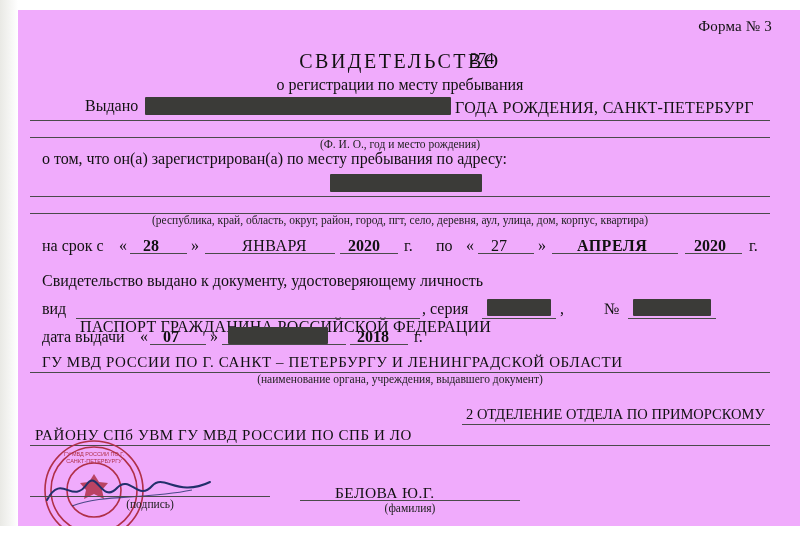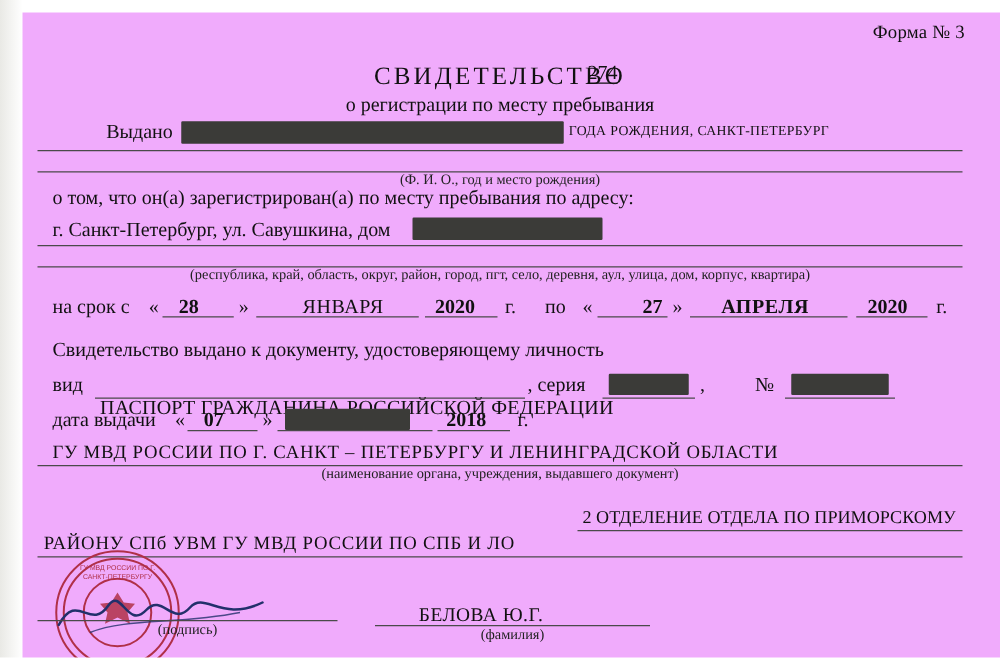--- a/index.html
+++ b/index.html
@@ -137,46 +137,45 @@
   <div class="form-no">Форма № 3</div>
 
   <div class="title">
     <span class="main">СВИДЕТЕЛЬСТВО</span>
   </div>
   <div class="title-num">274</div>
   <div class="subtitle">о регистрации по месту пребывания</div>
 
   <div class="row" style="top:97px; left:85px;">Выдано</div>
   <div class="redact" style="position:absolute; top:97px; left:145px; width:306px; height:18px;"></div>
-  <div class="row" style="top:99px; left:455px; font-size:11px; letter-spacing:0.3px;">ГОДА РОЖДЕНИЯ, САНКТ-ПЕТЕРБУРГ</div>
+  <div class="row" style="top:99px; left:455px; font-size:16px; letter-spacing:0.3px;">ГОДА РОЖДЕНИЯ, САНКТ-ПЕТЕРБУРГ</div>
   <div class="line" style="top:120px; left:30px; width:740px;"></div>
   <div class="line" style="top:137px; left:30px; width:740px;"></div>
   <div class="caption" style="top:138px;">(Ф. И. О., год и место рождения)</div>
 
   <div class="row" style="top:150px; left:42px;">о том, что он(а) зарегистрирован(а) по месту пребывания по адресу:</div>
 
-  <div class="row" style="top:176px; left:42px;">г. Санкт-Петербург, ул. Савушкина, дом</div>
   <div class="redact" style="position:absolute; top:174px; left:330px; width:152px; height:18px;"></div>
   <div class="line" style="top:196px; left:30px; width:740px;"></div>
   <div class="line" style="top:213px; left:30px; width:740px;"></div>
   <div class="caption" style="top:214px;">(республика, край, область, округ, район, город, пгт, село, деревня, аул, улица, дом, корпус, квартира)</div>
 
   <div class="row" style="top:237px; left:42px;">на срок с</div>
   <div class="row" style="top:237px; left:119px;">«</div>
   <div class="row" style="top:237px; left:143px; font-weight:bold;">28</div>
   <div class="line" style="top:253px; left:130px; width:57px;"></div>
   <div class="row" style="top:237px; left:191px;">»</div>
   <div class="row" style="top:237px; left:242px; font-weight:normal; letter-spacing:0.5px;">ЯНВАРЯ</div>
   <div class="line" style="top:253px; left:205px; width:130px;"></div>
   <div class="row" style="top:237px; left:348px; font-weight:bold;">2020</div>
   <div class="line" style="top:253px; left:340px; width:58px;"></div>
   <div class="row" style="top:237px; left:404px;">г.</div>
   <div class="row" style="top:237px; left:436px;">по</div>
   <div class="row" style="top:237px; left:466px;">«</div>
-  <div class="row" style="top:237px; left:491px; font-weight:bold;margin-left:23px;">27</div>
+  <div class="row" style="top:237px; left:491px; font-weight:normal;">27</div>
   <div class="line" style="top:253px; left:478px; width:56px;"></div>
   <div class="row" style="top:237px; left:538px;">»</div>
   <div class="row" style="top:237px; left:577px; font-weight:bold; letter-spacing:0.5px;">АПРЕЛЯ</div>
   <div class="line" style="top:253px; left:552px; width:126px;"></div>
   <div class="row" style="top:237px; left:694px; font-weight:bold;">2020</div>
   <div class="line" style="top:253px; left:685px; width:57px;"></div>
   <div class="row" style="top:237px; left:749px;">г.</div>
 
   <div class="row" style="top:272px; left:42px;">Свидетельство выдано к документу, удостоверяющему личность</div>
 

